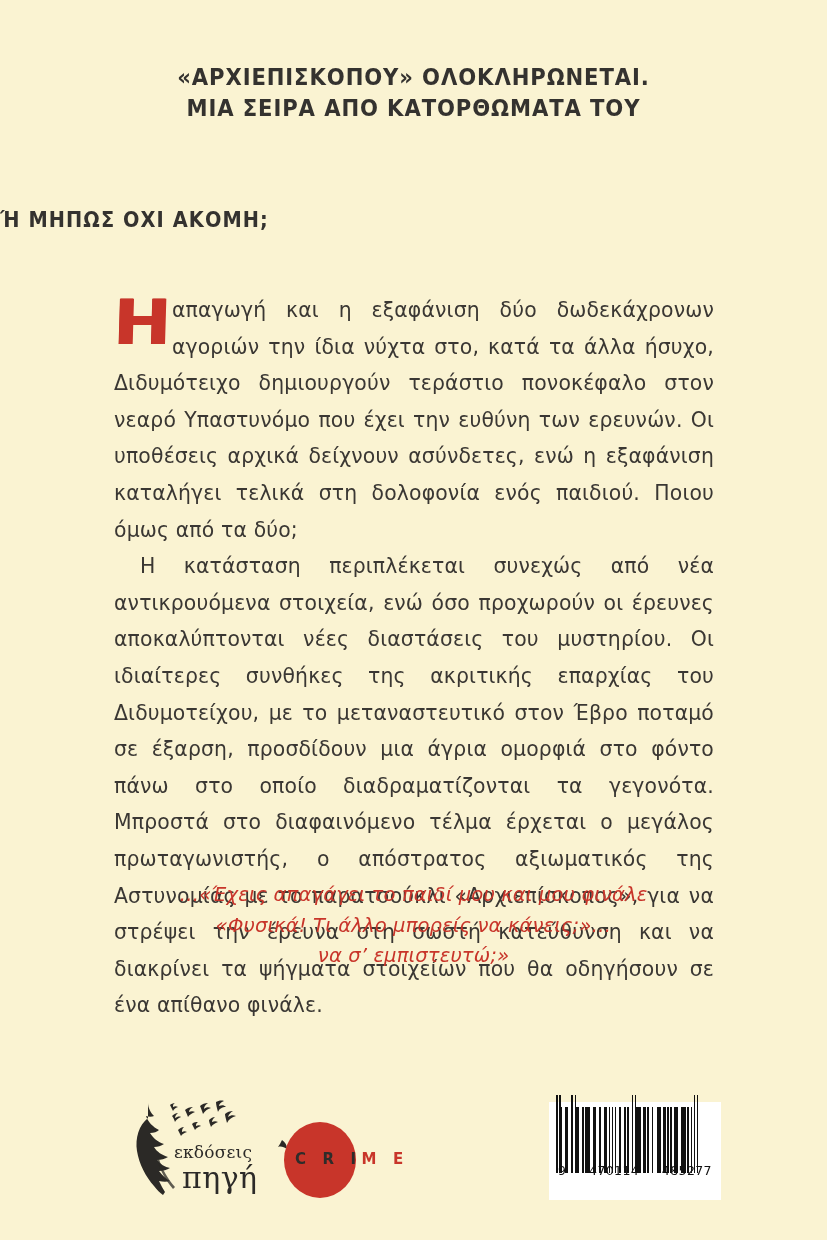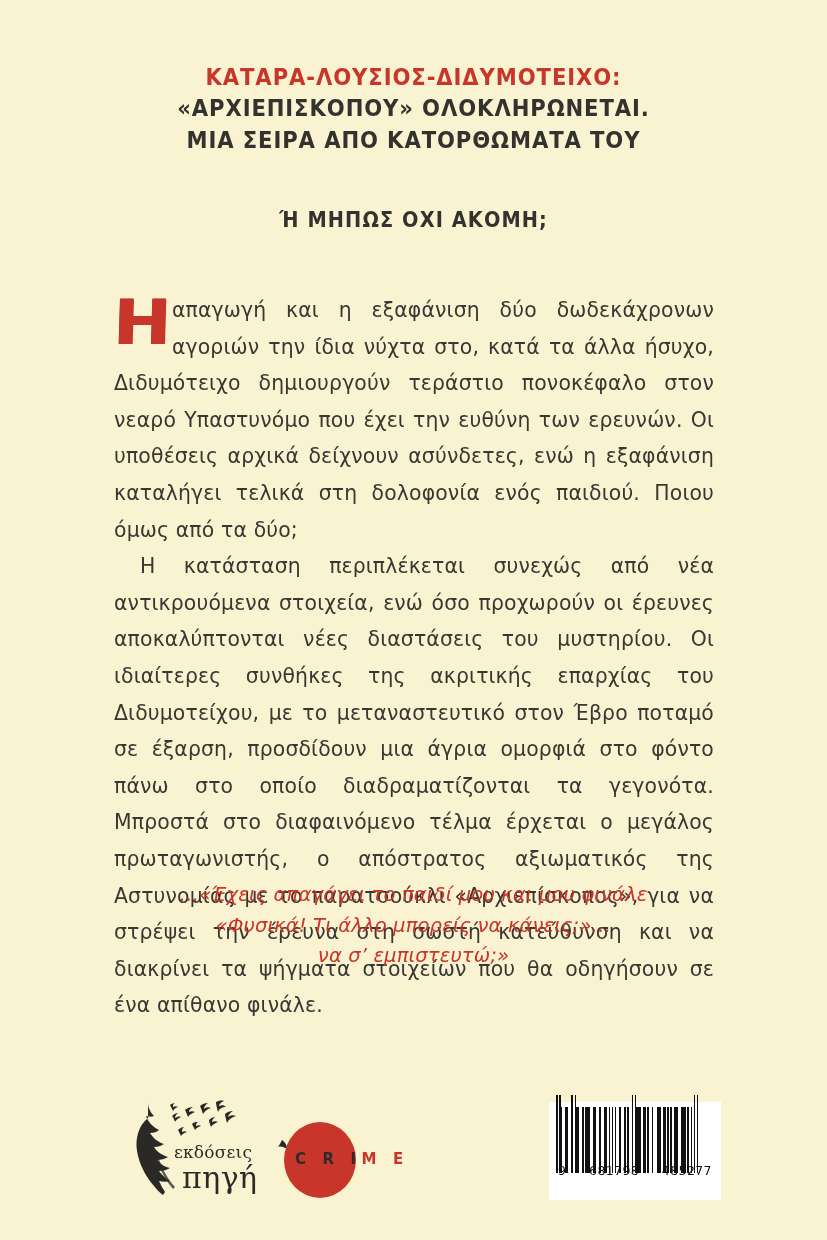--- a/index.html
+++ b/index.html
@@ -43,21 +43,20 @@
     white-space: nowrap;
   }
   .headline-line.red  { color: #c8352a; }
   .headline-line.dark { color: #34322f; }
 
   .subhead {
     position: absolute;
     left: 0;
     top: 207px;
     width: 827px;
-    text-align: center;
   }
   .subhead-line {
     font-family: "DejaVu Sans Condensed", "DejaVu Sans", sans-serif;
     font-weight: 700;
     font-size: 21.5px;
     letter-spacing: 1.1px;
     color: #34322f;
     white-space: nowrap;
   }
 
@@ -204,21 +203,20 @@
     margin-top: -10px;
     padding: 0 2px;
   }
 </style>
 </head>
 <body>
 
 <div class="page">
 
   <div class="headline">
-    <span class="headline-line red">ΚΑΤΑΡΑ-ΛΟΥΣΙΟΣ-ΔΙΔΥΜΟΤΕΙΧΟ:</span>
     <span class="headline-line dark">«ΑΡΧΙΕΠΙΣΚΟΠΟΥ» ΟΛΟΚΛΗΡΩΝΕΤΑΙ.</span>
     <span class="headline-line dark">ΜΙΑ ΣΕΙΡΑ ΑΠΟ ΚΑΤΟΡΘΩΜΑΤΑ ΤΟΥ</span>
   </div>
 
   <div class="subhead">
     <span class="subhead-line">Ή ΜΗΠΩΣ ΟΧΙ ΑΚΟΜΗ;</span>
   </div>
 
   <div class="blurb">
     <p><span class="dropcap">Η</span><span>απαγωγή και η εξαφάνιση δύο δωδεκάχρονων αγοριών την ίδια νύχτα στο, κατά τα άλλα ήσυχο, Διδυμότειχο δημιουργούν τεράστιο πονοκέφαλο στον νεαρό Υπαστυνόμο που έχει την ευθύνη των ερευνών. Οι υποθέσεις αρχικά δείχνουν ασύνδετες, ενώ η εξαφάνιση καταλήγει τελικά στη δολοφονία ενός παιδιού. Ποιου όμως από τα δύο;</span></p>
@@ -328,19 +326,19 @@
           <i style="width: 1.55px;"></i>
           <i style="width: 1.55px; background: transparent;"></i>
           <i style="width: 1.55px;"></i>
           <i style="width: 1.55px; background: transparent;"></i>
           <i style="width: 1.55px; height: 78px;"></i>
           <i style="width: 1.55px; background: transparent;"></i>
           <i style="width: 1.55px; height: 78px;"></i>
         </div>
       <div class="barcode-digits">
         <span>9</span>
-        <span>681798</span>
+        <span>470114</span>
         <span>485277</span>
       </div>
     </div>
 
   </div>
 </div>
 
 </body></html>

